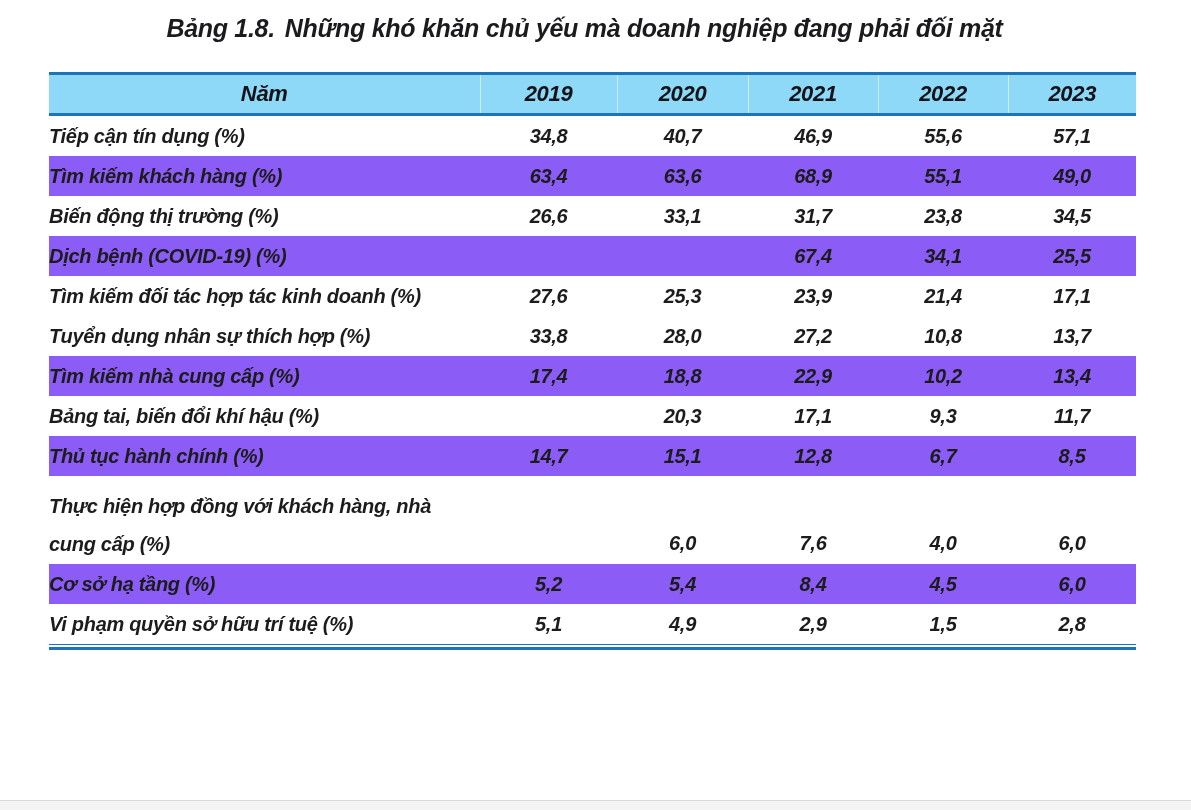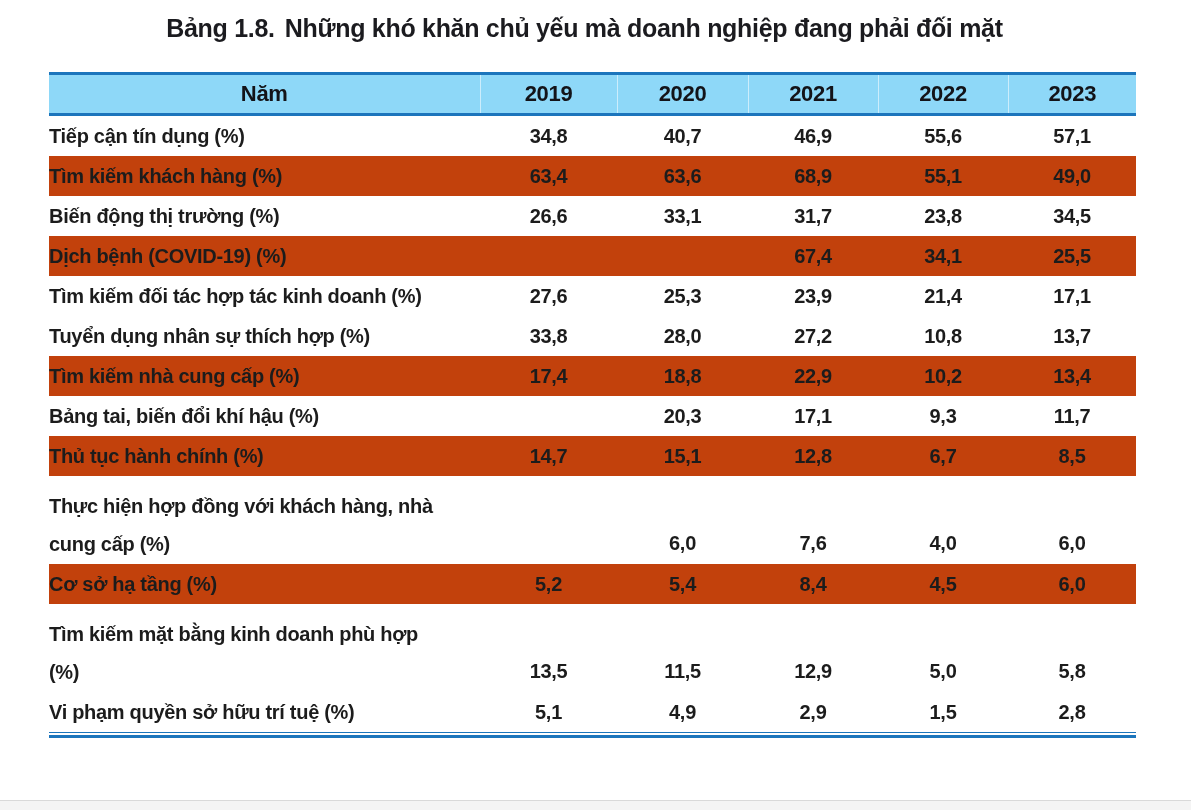--- a/index.html
+++ b/index.html
@@ -10,20 +10,21 @@
     height: 810px;
     overflow: hidden;
     font-family: "Liberation Sans", "DejaVu Sans", sans-serif;
     color: #1c1c1c;
   }
   .page {
     position: relative;
     width: 1191px;
     height: 810px;
     background: #ffffff;
+    font-style: italic;
   }
   .title {
     position: absolute;
     left: 41px;
     top: 14px;
     width: 1087px;
     text-align: center;
     font-size: 25px;
     font-weight: bold;
     letter-spacing: -0.3px;
@@ -64,21 +65,21 @@
     vertical-align: middle;
     color: #1c1c1c;
   }
   td.label-cell {
     text-align: left;
     padding-left: 14px;
     white-space: pre-line;
     line-height: 36px;
   }
   td.val-cell { text-align: center; }
-  tr.highlight td { background: #c2410c; }
+  tr.highlight td { background: #8b5cf6; }
   tr.tall td { height: 78px; }
   tr.tall td.val-cell { vertical-align: bottom; padding-bottom: 6px; line-height: 30px; }
   tr.tall td.label-cell { line-height: 38px; padding-top: 10px; }
 
   .dbl-border {
     width: 1087px;
     height: 2px;
     border-top: 1px solid #1C75BC;
     border-bottom: 3px solid #1C75BC;
     background: #ffffff;
@@ -205,29 +206,20 @@
             <td class="val-cell">6,0</td>
           </tr>
           <tr class="highlight">
             <td class="label-cell">Cơ sở hạ tầng (%)</td>
             <td class="val-cell">5,2</td>
             <td class="val-cell">5,4</td>
             <td class="val-cell">8,4</td>
             <td class="val-cell">4,5</td>
             <td class="val-cell">6,0</td>
           </tr>
-          <tr class="tall">
-            <td class="label-cell">Tìm kiếm mặt bằng kinh doanh phù hợp
-(%)</td>
-            <td class="val-cell">13,5</td>
-            <td class="val-cell">11,5</td>
-            <td class="val-cell">12,9</td>
-            <td class="val-cell">5,0</td>
-            <td class="val-cell">5,8</td>
-          </tr>
           <tr>
             <td class="label-cell">Vi phạm quyền sở hữu trí tuệ (%)</td>
             <td class="val-cell">5,1</td>
             <td class="val-cell">4,9</td>
             <td class="val-cell">2,9</td>
             <td class="val-cell">1,5</td>
             <td class="val-cell">2,8</td>
           </tr>
         </tbody>
     </table>

